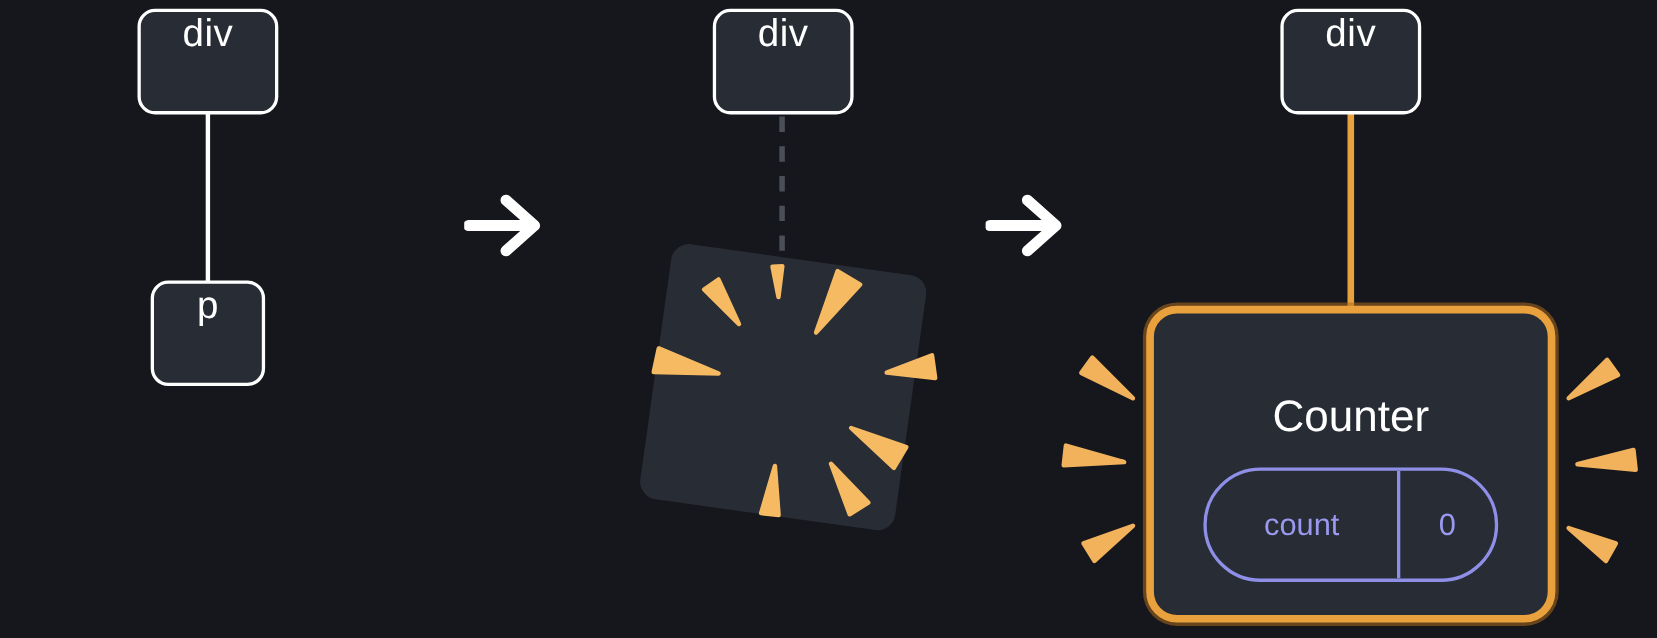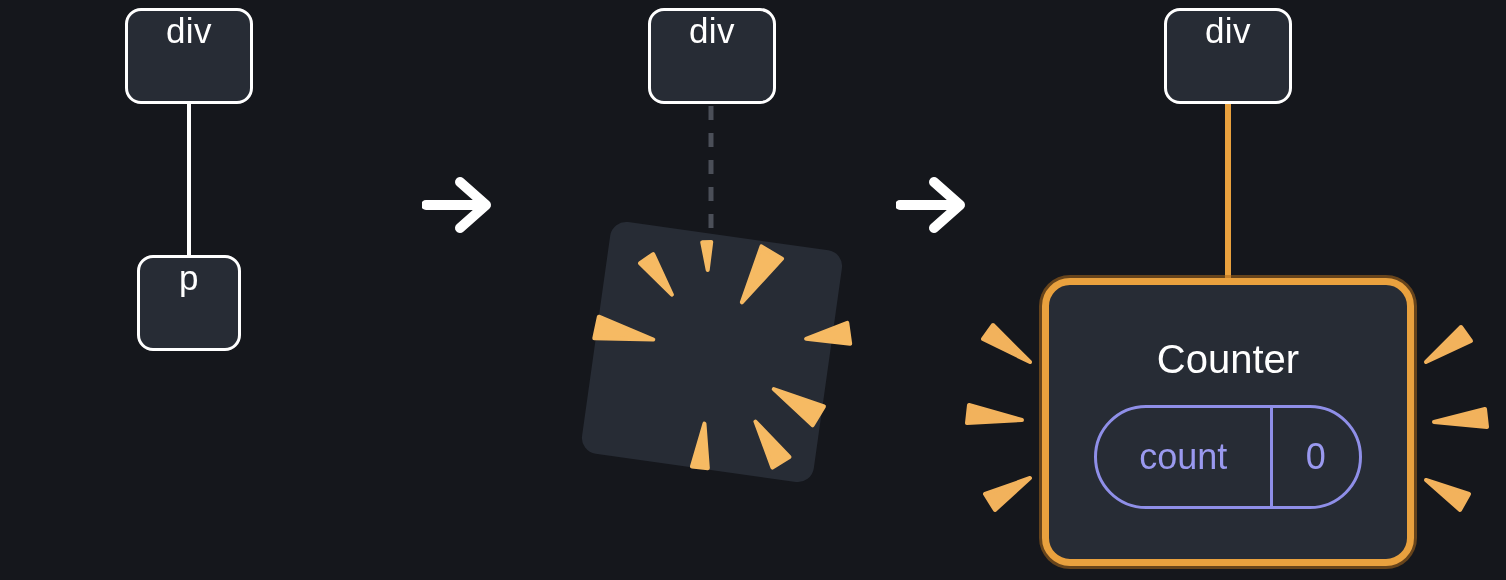--- a/index.html
+++ b/index.html
@@ -34,27 +34,27 @@
     position:absolute;left:595px;top:235px;width:234px;height:234px;
     background:#272c35;border-radius:16px;transform:rotate(8deg);z-index:1;
   }
   
   .counter-card{
     position:absolute;left:1042px;top:278px;width:372px;height:288px;
     box-sizing:border-box;background:#272c35;
     border:7px solid #e9a13e;border-radius:28px;
     box-shadow:0 0 0 3px rgba(171,106,28,.55);
     display:flex;flex-direction:column;align-items:center;
-    padding-top:52px;z-index:2;
+    padding-top:72px;z-index:2;
   }
   .card-title{color:#ffffff;font-size:40px;line-height:44px;}
   .state-pill{
     margin-top:24px;width:268px;height:104px;box-sizing:border-box;
     border:3px solid #8f8fe8;border-radius:60px;
-    display:flex;color:#9a99ef;font-size:36px;overflow:hidden;
+    display:flex;color:#9a99ef;font-size:28px;overflow:hidden;
   }
   .state-key{flex:2;display:flex;align-items:center;justify-content:center;border-right:3px solid #8f8fe8;}
   .state-value{flex:1;display:flex;align-items:center;justify-content:center;}
   
   .spark-overlay{position:absolute;left:0;top:0;z-index:4;pointer-events:none;}
 </style>
 </head>
 <body>
 
 <div class="canvas">

